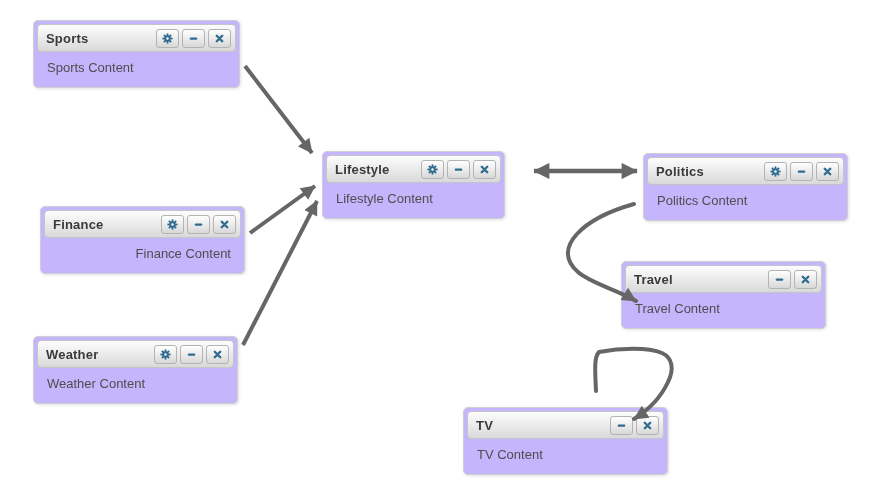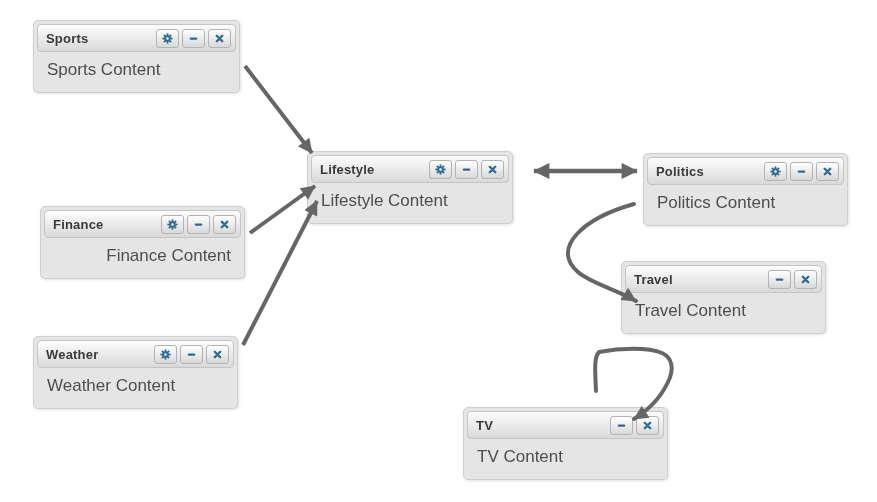--- a/index.html
+++ b/index.html
@@ -9,21 +9,21 @@
     background:#ffffff;
     font-family:"Liberation Sans","DejaVu Sans",sans-serif;
     overflow:hidden;
   }
   #arrow-layer{
     position:absolute;left:0;top:0;width:877px;height:502px;
     pointer-events:none;z-index:3;
   }
   .panel{
     position:absolute;
-    background:#e5e5e5;
+    background:#c4b5fd;
     border:1px solid #cfcfcf;
     border-radius:5px;
     padding:3px;
     box-shadow:1px 1px 3px rgba(0,0,0,.12);
     box-sizing:border-box;
     z-index:2;
   }
   .p-header{
     display:flex;align-items:center;justify-content:space-between;
     border:1px solid #c5c5c5;
@@ -42,21 +42,21 @@
     width:23px;height:19px;
     display:inline-flex;align-items:center;justify-content:center;
     border:1px solid #b3b3b3;
     border-radius:3px;
     background:linear-gradient(#ffffff,#d8d8d8);
     padding:0;margin:0;cursor:pointer;
   }
   .icn{width:11px;height:11px;display:block;}
   .p-body{
     padding:8px 10px 9px;
-    font-size:17px;
+    font-size:13px;
     color:#4e4e4e;
   }
 </style>
 </head>
 <body>
 
 <div class="stage">
   <svg id="arrow-layer" width="877" height="502" viewBox="0 0 877 502" xmlns="http://www.w3.org/2000/svg">
     <defs>
       <marker id="arrowhead" viewBox="0 0 10 10" refX="9.5" refY="5" markerWidth="4.6" markerHeight="3.6" orient="auto-start-reverse">
@@ -153,21 +153,21 @@
           </button>
           <button class="ui-btn">
             <svg class="icn" viewBox="0 0 16 16">
               <path d="M4 4 L12 12 M12 4 L4 12" stroke="#2f6a8f" stroke-width="3.4" stroke-linecap="round" fill="none"></path>
             </svg>
           </button>
         </span>
       </div>
       <div class="p-body">Weather Content</div>
     </div>
-    <div class="panel" style="left: 307px; top: 151px; width: 206px;">
+    <div class="panel" style="left: 322px; top: 151px; width: 183px;">
       <div class="p-header">
         <span class="p-title">Lifestyle</span>
         <span class="p-btns">
           <button class="ui-btn">
             <svg class="icn" viewBox="0 0 16 16">
               <g fill="#2f6a8f">
                 <rect x="6.7" y="0.6" width="2.6" height="14.8"></rect>
                 <rect x="6.7" y="0.6" width="2.6" height="14.8" transform="rotate(45 8 8)"></rect>
                 <rect x="6.7" y="0.6" width="2.6" height="14.8" transform="rotate(90 8 8)"></rect>
                 <rect x="6.7" y="0.6" width="2.6" height="14.8" transform="rotate(135 8 8)"></rect>

